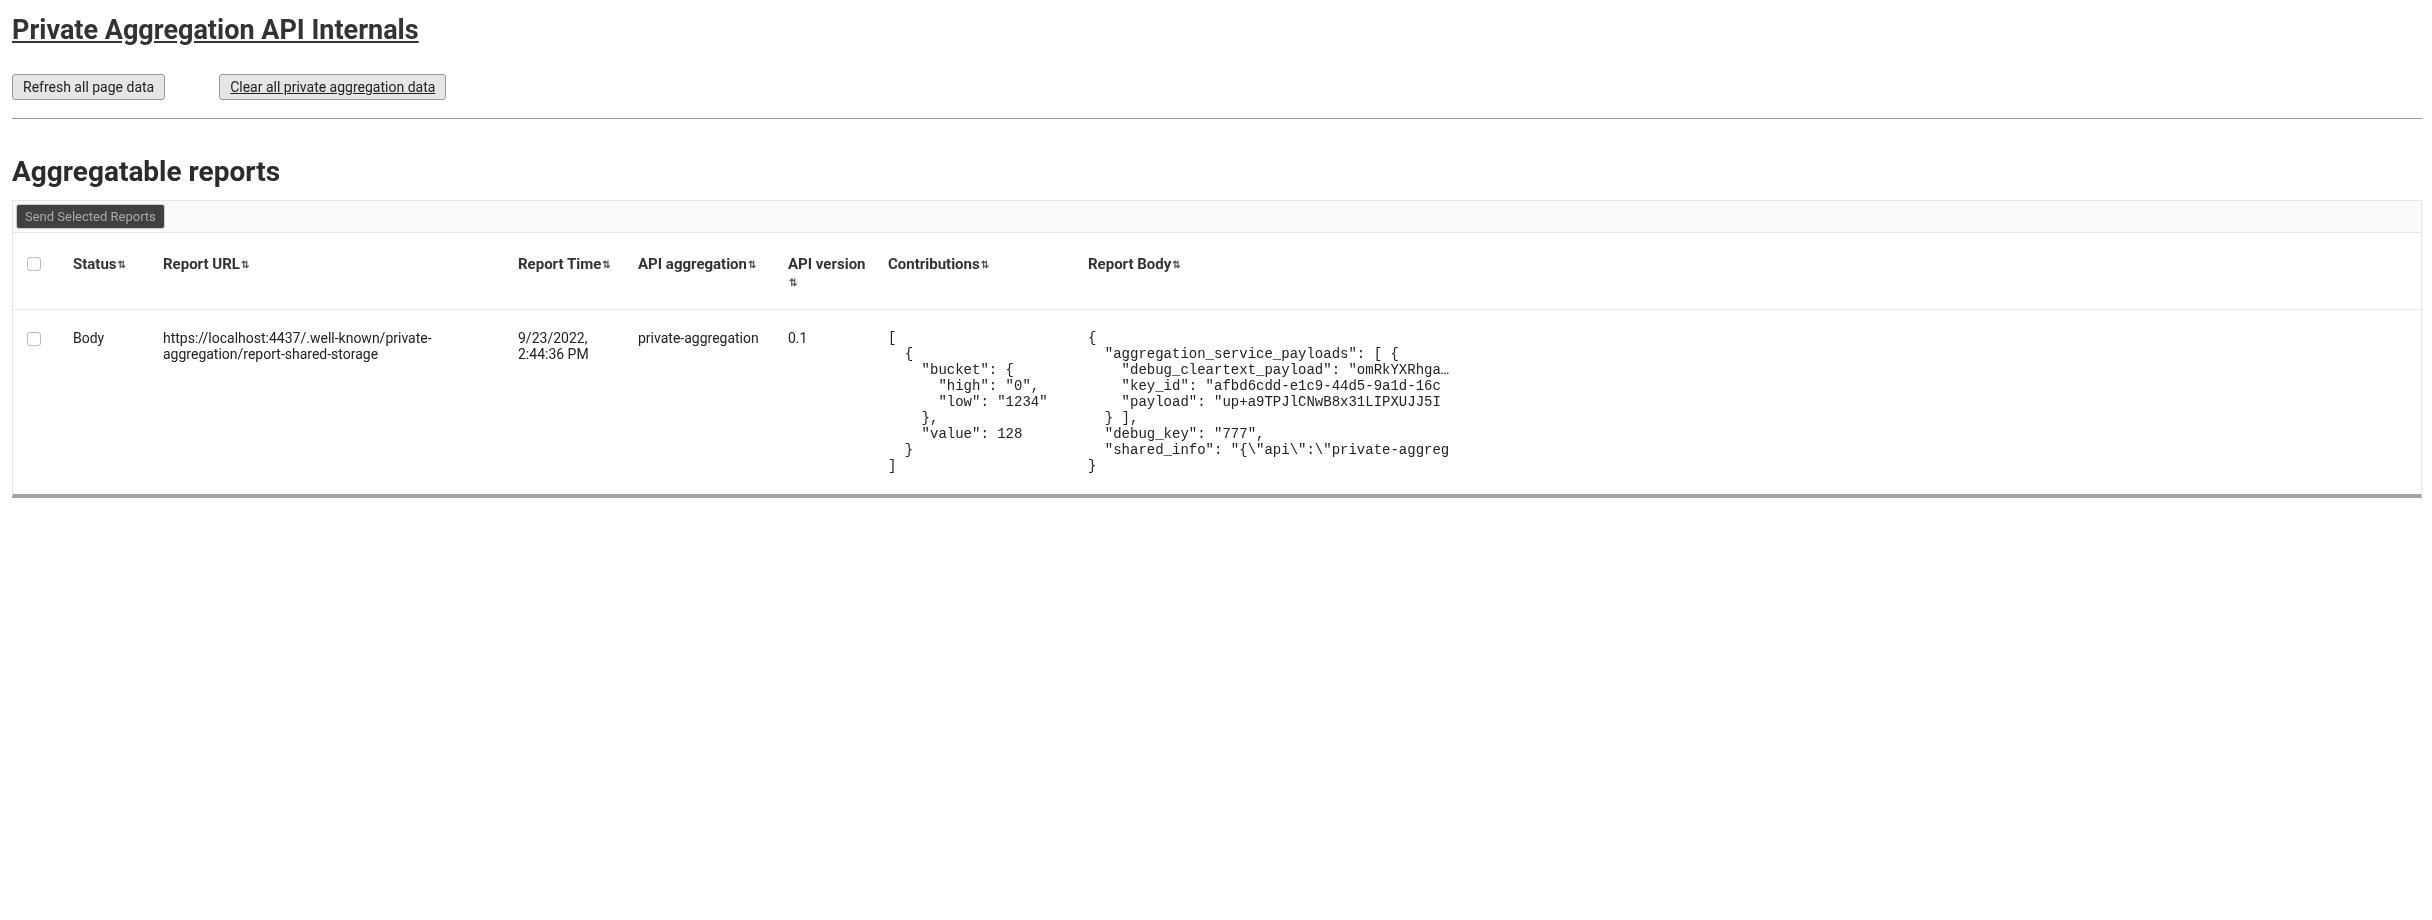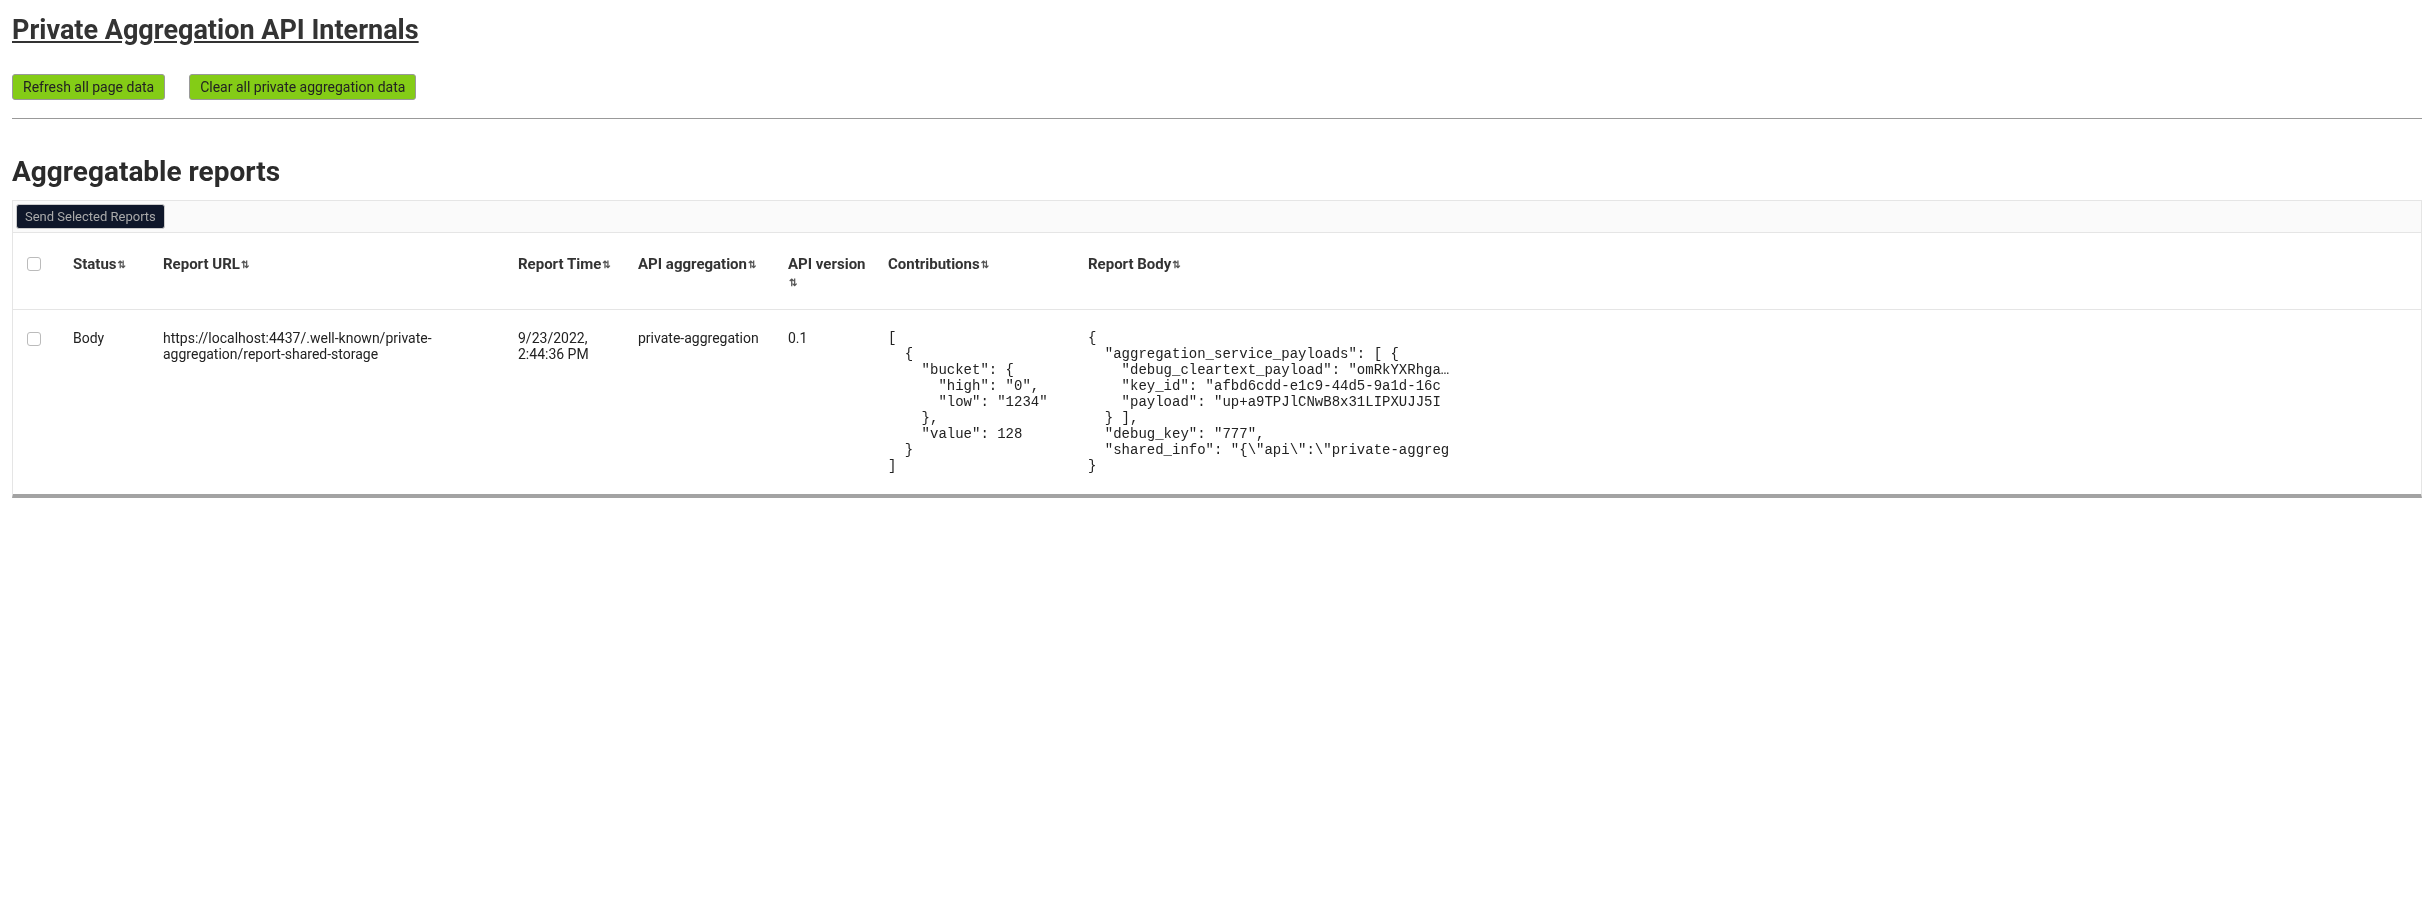--- a/index.html
+++ b/index.html
@@ -19,38 +19,38 @@
     .toolbar {
       padding-bottom: 18px;
       border-bottom: 1px solid #999;
     }
     .btn {
       font-family: inherit;
       font-size: 14px;
       padding: 4px 10px;
       border: 1px solid #999;
       border-radius: 3px;
-      background: #84cc16;
+      background: #e5e5e5;
       cursor: pointer;
       color: #222;
     }
-    .btn + .btn { margin-left: 20px; }
+    .btn + .btn { margin-left: 50px; text-decoration: underline; }
     h2.section-title {
       font-size: 28px;
       margin: 36px 0 12px 0;
       font-weight: 700;
       color: #2b2b2b;
     }
     .send-btn {
       font-family: inherit;
       font-size: 13px;
       padding: 4px 8px;
       border: 1px solid #ccc;
       border-radius: 3px;
-      background: #0f172a;
+      background: #404040;
       color: #aaa;
     }
     .send-toolbar {
       border: 1px solid #e5e5e5;
       background: #fafafa;
       padding: 3px;
     }
     .table-wrap {
       border-left: 1px solid #e5e5e5;
       border-right: 1px solid #e5e5e5;

